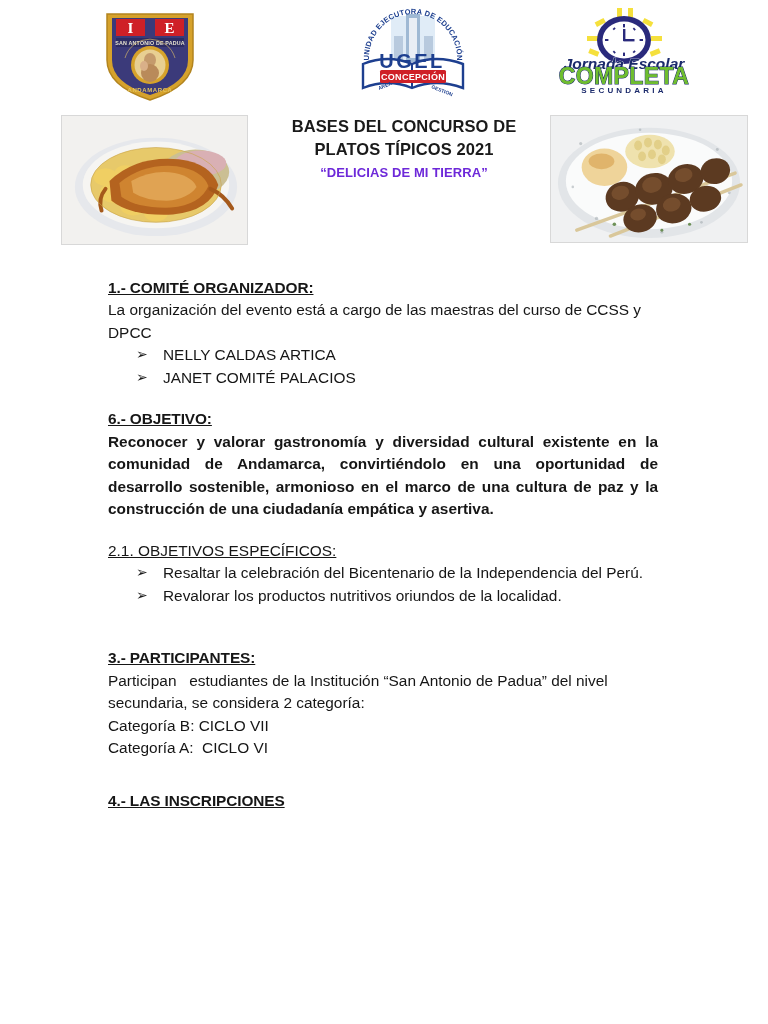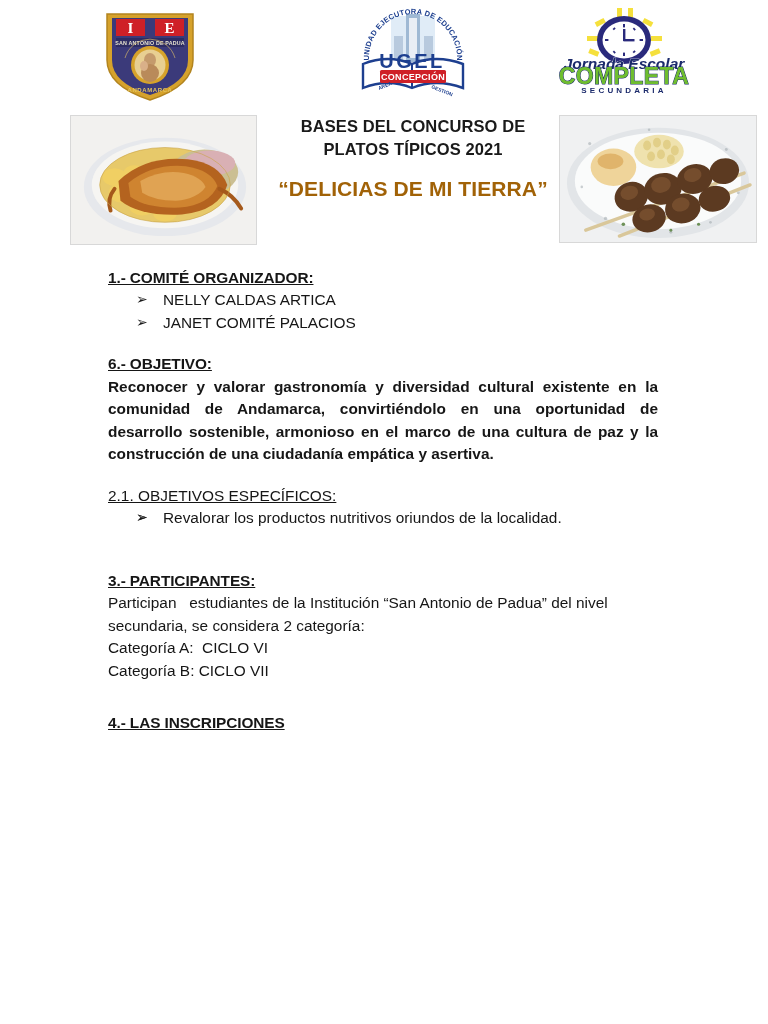--- a/index.html
+++ b/index.html
@@ -60,21 +60,21 @@
     top: 8px;
     width: 162px;
     height: 86px;
   }
   .jec-svg { display: block; width: 162px; height: 86px; }
 
   
   .header-band {
     position: absolute;
     top: 113px;
-    left: 13px;
+    left: 4px;
     width: 620px;
     height: 134px;
   }
 
   .food-img {
     position: absolute;
     border: 1px solid #d8d8d8;
     overflow: hidden;
   }
   .food-left  { left: 57px;  top: 2px;  width: 187px; height: 130px; }
@@ -89,30 +89,29 @@
     text-align: center;
   }
   .title-line {
     font-weight: bold;
     font-size: 16.5px;
     line-height: 23px;
     letter-spacing: 0.1px;
     color: #1a1a1a;
   }
   .title-line.red {
-    color: #a16207;
-    font-size: 21px;
-    margin-top: 16px;
+    color: #6d28d9;
+    font-size: 13px;
   }
 
   
   .content {
     position: absolute;
     left: 108px;
-    top: 267px;
+    top: 277px;
     width: 550px;
     font-size: 15.4px;
     line-height: 1.46;
     color: #161616;
   }
 
   .sec-heading {
     font-weight: bold;
     text-decoration: underline;
     font-size: 15.4px;
@@ -323,20 +322,21 @@
             <circle cx="140" cy="110" r="1.6"></circle>
           <circle cx="112" cy="116" r="1.5"></circle>
         </g>
       </svg>
     </div>
   </div>
 
   <div class="content">
 
     <div class="sec-heading">1.- COMITÉ ORGANIZADOR:</div>
+    <div class="para">La organización del evento está a cargo de las maestras del curso de CCSS y DPCC</div>
     <ul class="bullets">
       <li class="bullet-item">
         <span class="arrow">➢</span>
         <span>NELLY CALDAS ARTICA</span>
       </li>
       <li class="bullet-item">
         <span class="arrow">➢</span>
         <span>JANET COMITÉ PALACIOS</span>
       </li>
     </ul>
@@ -345,32 +345,33 @@
 
     <div class="sec-heading">6.- OBJETIVO:</div>
     <div class="para justify">Reconocer y valorar gastronomía y diversidad cultural existente en la comunidad de Andamarca, convirtiéndolo en una oportunidad de desarrollo sostenible, armonioso en el marco de una cultura de paz y la construcción de una ciudadanía empática y asertiva.</div>
 
     <div class="gap-md"></div>
 
     <div class="sub-heading">2.1. OBJETIVOS ESPECÍFICOS:</div>
     <ul class="bullets">
       <li class="bullet-item">
         <span class="arrow">➢</span>
+        <span>Resaltar la celebración del Bicentenario de la Independencia del Perú.</span>
       </li>
       <li class="bullet-item">
         <span class="arrow">➢</span>
         <span>Revalorar los productos nutritivos oriundos de la localidad.</span>
       </li>
     </ul>
 
     <div class="gap-xl"></div>
 
     <div class="sec-heading">3.- PARTICIPANTES:</div>
     <div class="para">Participan   estudiantes de la Institución “San Antonio de Padua” del nivel secundaria, se considera 2 categoría:</div>
+    <div class="para">Categoría B: CICLO VII</div>
     <div class="para">Categoría A:  CICLO VI</div>
-    <div class="para">Categoría B: CICLO VII</div>
 
     <div class="gap-lg"></div>
 
     <div class="sec-heading">4.- LAS INSCRIPCIONES</div>
 
   </div>
 </div>
 
 </body></html>

